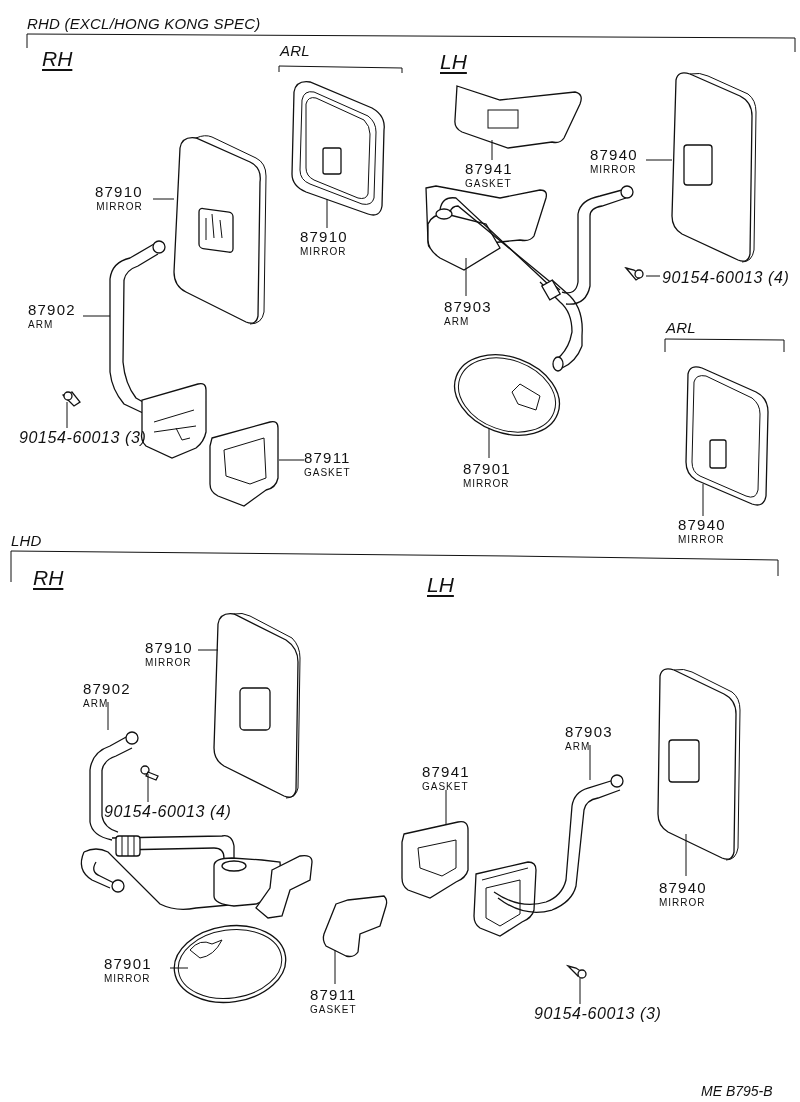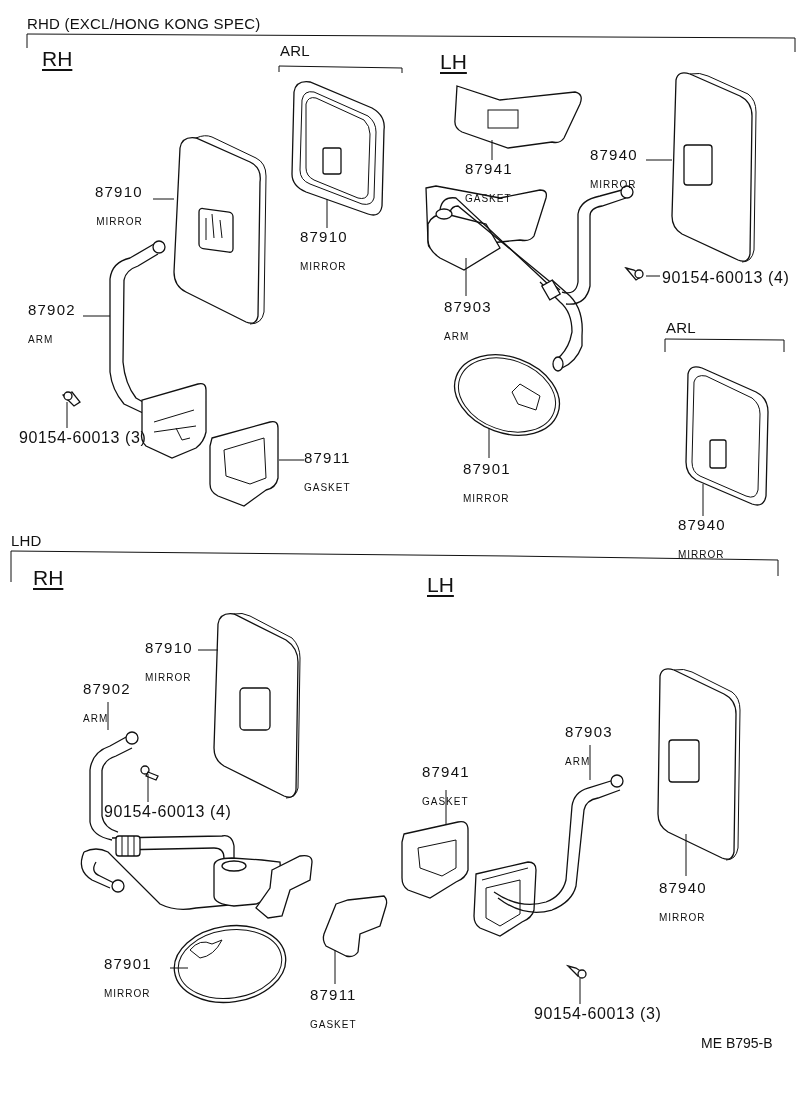--- a/index.html
+++ b/index.html
@@ -1,27 +1,27 @@
 <!DOCTYPE html>
 <html><head>
 <meta charset="utf-8">
 <style>
   html, body { margin: 0; padding: 0; background: #ffffff; }
   body { width: 800px; height: 1102px; position: relative; overflow: hidden;
          font-family: "Liberation Sans", sans-serif; color: #111; }
   svg.diagram { position: absolute; left: 0; top: 0; width: 800px; height: 1102px; }
-  .lbl { position: absolute; white-space: nowrap; line-height: 1; }
+  .lbl { position: absolute; white-space: nowrap; line-height: 1; font-style: italic; }
   .sect { font-size: 15px; letter-spacing: 0.2px; }
   .side { font-size: 21px; text-decoration: underline; text-underline-offset: 3px; }
   .pn { font-size: 15px; letter-spacing: 1.2px; }
-  .pname { font-size: 10px; letter-spacing: 1px; margin-top: 16px; }
+  .pname { font-size: 10px; letter-spacing: 1px; margin-top: 1px; }
   .callout { position: absolute; }
   .callout.right { text-align: right; }
   .screw-lbl { font-size: 16px; letter-spacing: 0.6px; }
-  .code { font-size: 14px; }
+  .code { font-size: 14px; margin-top: 48px; }
   .ln { fill: none; stroke: #111; stroke-width: 1.3; }
   .ln2 { fill: none; stroke: #111; stroke-width: 1; }
   .fillw { fill: #fff; stroke: #111; stroke-width: 1.3; }
   .lead { stroke: #111; stroke-width: 1; fill: none; }
 </style>
 </head>
 <body>
 
 <svg class="diagram" viewBox="0 0 800 1102">
 

